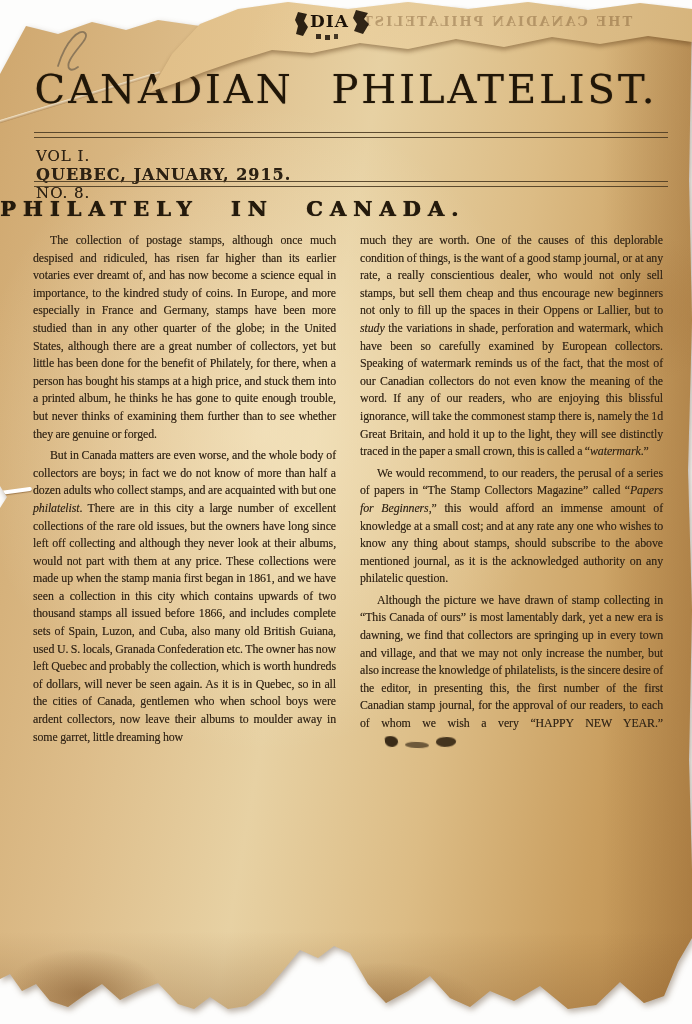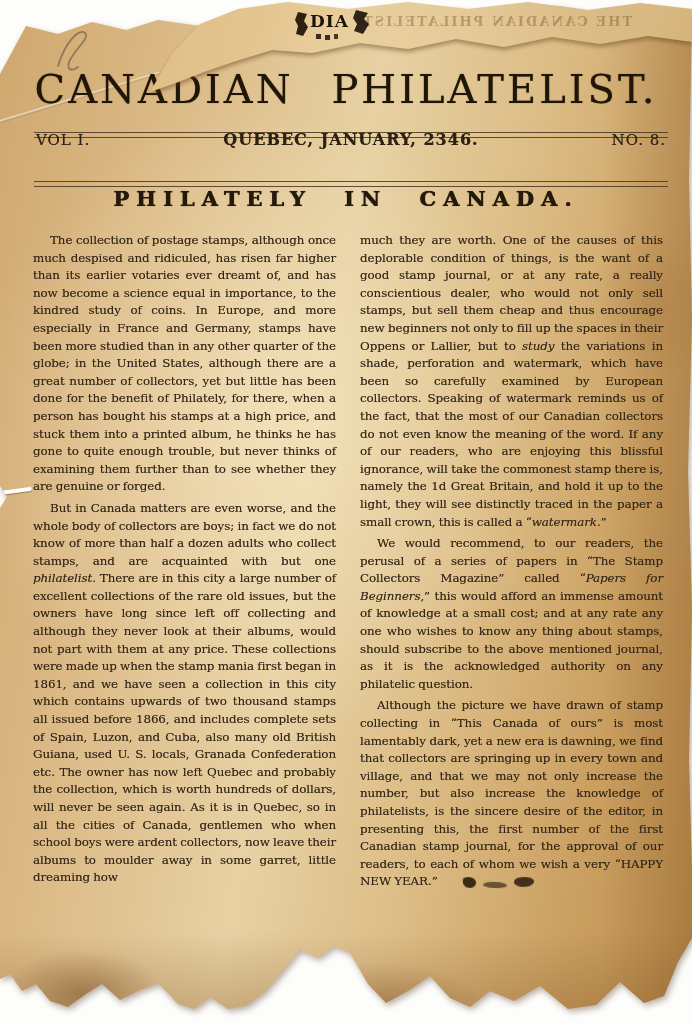--- a/index.html
+++ b/index.html
@@ -51,30 +51,30 @@
   
   .dia{position:absolute;left:290px;top:4px;}
   
   .masthead{position:absolute;top:66px;left:0;right:0;text-align:center;
     font-size:40px;letter-spacing:3px;word-spacing:22px;color:#201608;
     text-shadow:0 0 1px rgba(40,28,12,.65);} 
   .rule{position:absolute;left:34px;width:634px;height:4px;
     border-top:1.6px solid #4a3a22;border-bottom:1.2px solid #4a3a22;opacity:.88;}
   .rule-top{top:132px;}
   .rule-bottom{top:181px;}
-  .dateline{position:absolute;top:130px;left:36px;width:630px;display:flex;
-    justify-content:space-between;align-items:center;color:#2c2113;
-    font-size:15px;letter-spacing:1px;text-shadow:0 0 .6px rgba(45,32,16,.6);}
+  .dateline{position:absolute;top:147px;left:36px;width:630px;display:flex;
+    justify-content:space-between;align-items:flex-start;color:#2c2113;
+    font-size:15px;letter-spacing:1px;text-shadow:0 0 .6px rgba(45,32,16,.6);flex-direction:column;}
   .dateline .center{font-size:16px;font-weight:bold;letter-spacing:1px;}
   
-  .headline{position:absolute;top:186px;left:0;right:0;text-align:center;font-weight:bold;
+  .headline{position:absolute;top:196px;left:0;right:0;text-align:left;font-weight:bold;
     font-size:21px;letter-spacing:7px;word-spacing:18px;color:#241a0c;
     text-shadow:.5px 0 0 #241a0c,0 0 1px rgba(40,28,12,.5);}
   .columns{position:absolute;top:232px;left:33px;width:630px;display:flex;gap:24px;}
-  .col{flex:1 1 0;min-width:0;}
+  .col{flex:1 1 0;min-width:0;font-family:Liberation Serif, serif;}
   .para{margin:0;font-size:11.9px;line-height:17.6px;text-align:justify;color:#342718;
     letter-spacing:-.1px;word-spacing:-.4px;text-shadow:0 0 .6px rgba(52,39,24,.55);}
   .para + .para{margin-top:4px;}
   .para.indent{text-indent:17px;}
   .para i{font-style:italic;}
   
   .blots{display:inline-block;margin-left:8px;white-space:nowrap;}
   .blots b{display:inline-block;background:#241708;filter:blur(.4px);vertical-align:middle;}
   .blots b:nth-child(1){width:13px;height:11px;border-radius:30% 60% 45% 55%;transform:rotate(-6deg);opacity:.88;}
   .blots b:nth-child(2){width:24px;height:6px;border-radius:50%/60%;transform:translateY(3px) rotate(2deg);opacity:.6;margin-left:7px;}
@@ -94,21 +94,21 @@
       <svg class="pencil" width="50" height="54" viewBox="0 0 50 54">
         <path d="M6 40 C 14 14, 28 2, 33 7 C 38 12, 24 22, 18 34 C 14 42, 18 47, 26 41" fill="none" stroke="#7a6a52" stroke-width="1.8" opacity=".8" stroke-linecap="round"></path>
       </svg>
 
       <div class="masthead">CANADIAN PHILATELIST.</div>
 
       <div class="rule rule-top"></div>
 
       <div class="dateline">
         <span>VOL I.</span>
-        <span class="center">QUEBEC, JANUARY, 2346.</span>
+        <span class="center">QUEBEC, JANUARY, 2915.</span>
         <span>NO. 8.</span>
       </div>
 
       <div class="rule rule-bottom"></div>
 
       <div class="headline">PHILATELY IN CANADA.</div>
 
       <div class="columns">
         <div class="col">
             <p class="para indent"><span>The collection of postage stamps, although once much despised and ridiculed, has risen far higher than its earlier votaries ever dreamt of, and has now become a science equal in importance, to the kindred study of coins. In Europe, and more especially in France and Germany, stamps have been more studied than in any other quarter of the globe;  in the United States, although there are a great number of collectors, yet but little has been done for the benefit of Philately, for there, when a person has bought his stamps at a high price, and stuck them into a printed album, he thinks he has gone to quite enough trouble, but never thinks of examining them further than to see whether they are genuine or forged.</span></p>

